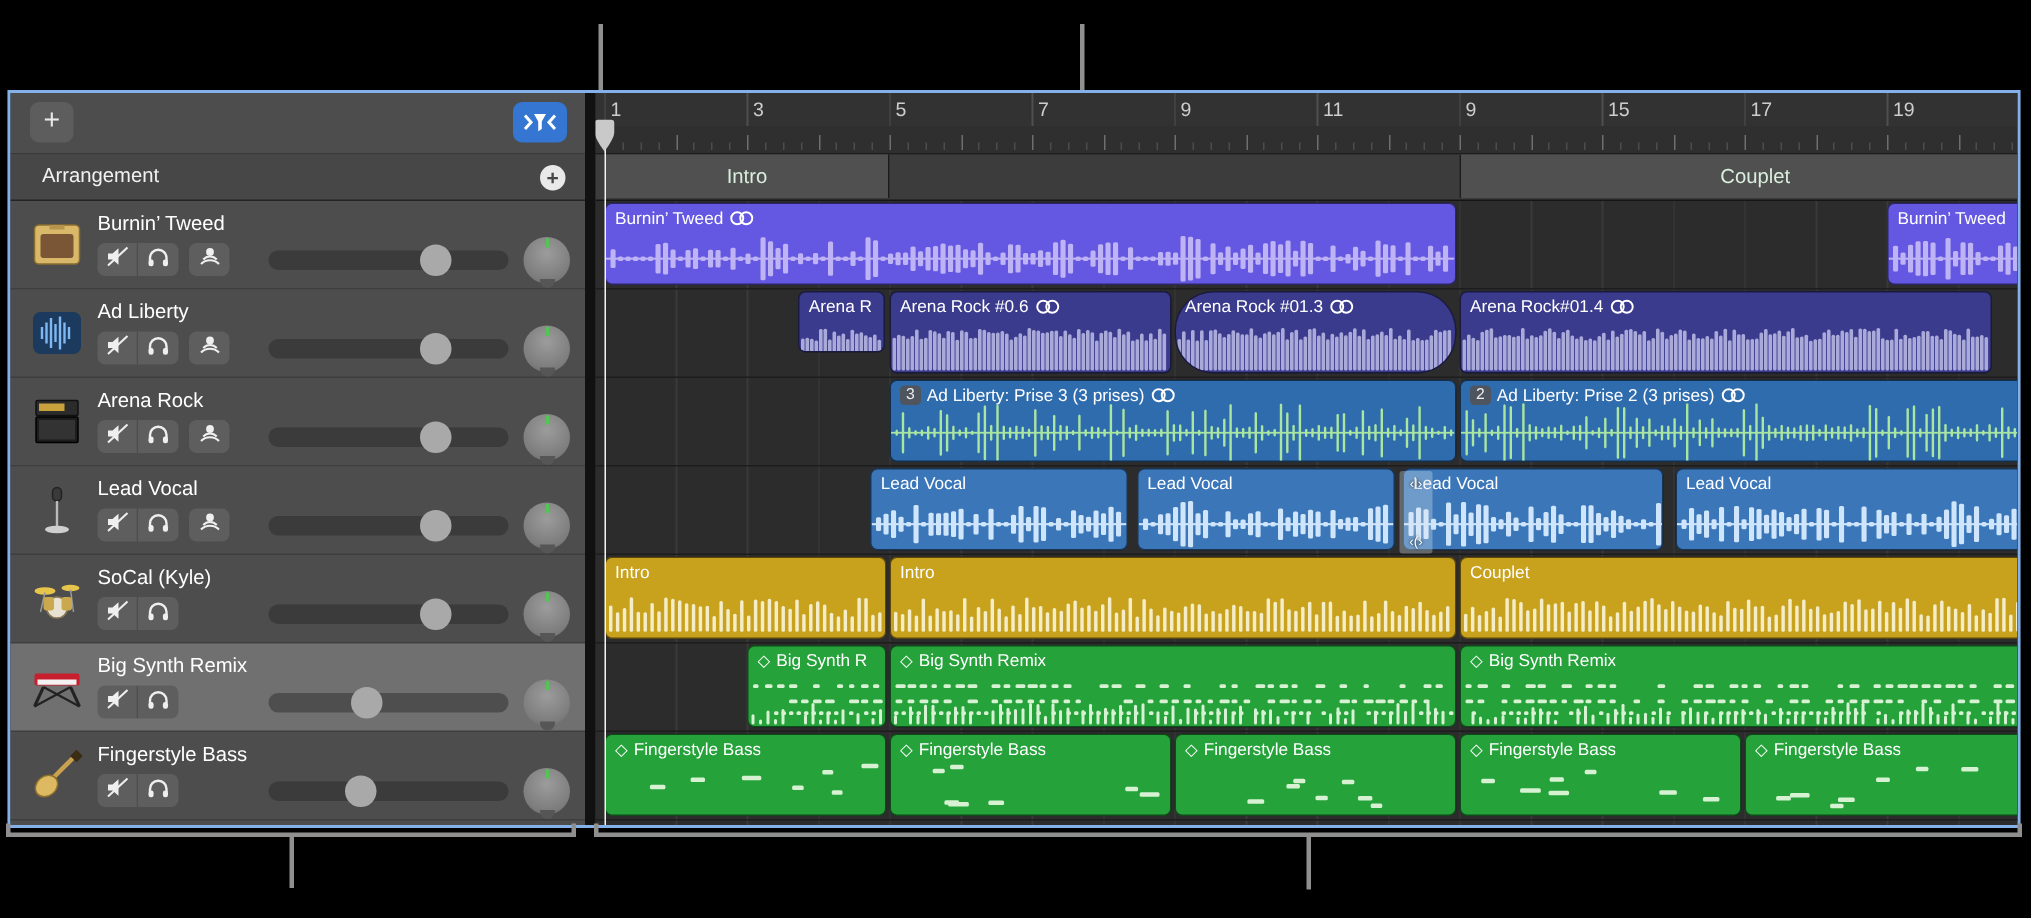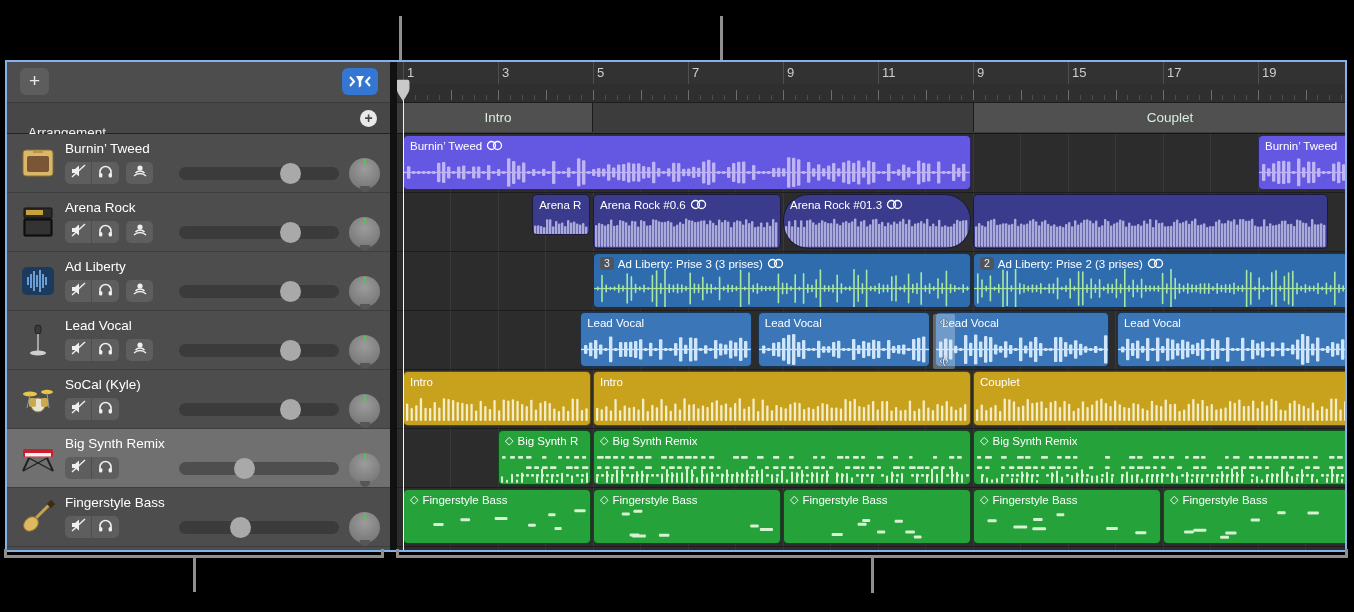--- a/index.html
+++ b/index.html
@@ -16,21 +16,21 @@
     border:2.5px solid #84b1ea;background:#262626;display:flex;overflow:hidden;}
 
   
   .left-panel{width:383px;background:#4d4d4d;flex:none;display:flex;flex-direction:column;position:relative;}
   .left-top{height:41px;border-bottom:1px solid #3a3a3a;position:relative;flex:none;}
   .btn-add-track{position:absolute;left:13px;top:6px;width:29px;height:27px;background:#5d5d5d;border-radius:6px;
     color:#e8e8e8;font-size:19px;line-height:25px;text-align:center;}
   .btn-filter{position:absolute;right:12px;top:6px;width:36px;height:27px;background:#3576d2;border-radius:6px;
     display:flex;align-items:center;justify-content:center;}
   .arr-header{height:31px;border-bottom:1px solid #242424;background:#474747;position:relative;flex:none;}
-  .arr-header .lbl{position:absolute;left:21px;top:22px;color:#f1f1f1;font-size:13.5px;}
+  .arr-header .lbl{position:absolute;left:21px;top:6px;color:#f1f1f1;font-size:13.5px;}
   .arr-plus{position:absolute;right:13px;top:7px;width:17px;height:17px;border-radius:50%;background:#e9e9e9;color:#474747;
     font-size:14px;line-height:16px;text-align:center;font-weight:bold;}
   .track-rows{flex:1;display:flex;flex-direction:column;}
   .trow{height:59px;flex:none;position:relative;background:#4d4d4d;border-bottom:1px solid #3e3e3e;}
   .trow.selected{background:#707070;}
   .ticon{position:absolute;left:11px;top:10px;width:40px;height:38px;display:flex;align-items:center;justify-content:center;}
   .tname{position:absolute;left:58px;top:7px;color:#fff;font-size:13.5px;white-space:nowrap;}
   .tbtns{position:absolute;left:58px;top:28px;display:flex;align-items:center;}
   .tbtn{width:27px;height:22px;background:#5e5e5e;display:flex;align-items:center;justify-content:center;}
   .tbtn.m{border-radius:5px 0 0 5px;border-right:1px solid #4d4d4d;}
@@ -138,27 +138,33 @@
               </div>
             </div>
             <div class="vslider">
               <div class="vthumb" style="left:100.97px"></div>
             </div>
             <div class="knob"></div>
           </div>
           <div class="trow">
             <div class="ticon">
               <svg width="34" height="34" viewBox="0 0 34 34">
-                <rect x="3" y="3" width="28" height="10" rx="1" fill="#2b2b2b" stroke="#111"></rect>
-                <rect x="5" y="5" width="17" height="5" fill="#c8a13c"></rect>
-                <rect x="3" y="14" width="28" height="17" rx="1" fill="#1d1d1d" stroke="#000"></rect>
-                <rect x="5" y="16" width="24" height="13" fill="#333"></rect>
+                <rect x="1" y="3" width="32" height="28" rx="5" fill="#1b3a5e"></rect>
+                <g stroke="#7fb8f2" stroke-width="1.6">
+                  <line x1="7" y1="13" x2="7" y2="21"></line>
+                  <line x1="10" y1="10" x2="10" y2="24"></line>
+                  <line x1="13" y1="7" x2="13" y2="27"></line>
+                  <line x1="16" y1="11" x2="16" y2="23"></line>
+                  <line x1="19" y1="6" x2="19" y2="28"></line>
+                  <line x1="22" y1="10" x2="22" y2="24"></line>
+                  <line x1="25" y1="13" x2="25" y2="21"></line>
+                </g>
               </svg>
             </div>
-            <div class="tname">Arena Rock</div>
+            <div class="tname">Ad Liberty</div>
             <div class="tbtns">
               <div class="tbtn m">
                 <span><svg width="17" height="14" viewBox="0 0 17 14">
                     <path d="M2 5 H5 L9 1.5 V12.5 L5 9 H2 Z" fill="#efefef"></path>
                     <line x1="2" y1="13" x2="15" y2="1" stroke="#efefef" stroke-width="1.4"></line>
                   </svg></span>
               </div>
               <div class="tbtn s">
                 <span><svg width="15" height="14" viewBox="0 0 15 14">
                     <path d="M2 10 V8 a5.5 5.5 0 0 1 11 0 V10" fill="none" stroke="#efefef" stroke-width="1.6"></path>
@@ -175,33 +181,27 @@
               </div>
             </div>
             <div class="vslider">
               <div class="vthumb" style="left:100.97px"></div>
             </div>
             <div class="knob"></div>
           </div>
           <div class="trow">
             <div class="ticon">
               <svg width="34" height="34" viewBox="0 0 34 34">
-                <rect x="1" y="3" width="32" height="28" rx="5" fill="#1b3a5e"></rect>
-                <g stroke="#7fb8f2" stroke-width="1.6">
-                  <line x1="7" y1="13" x2="7" y2="21"></line>
-                  <line x1="10" y1="10" x2="10" y2="24"></line>
-                  <line x1="13" y1="7" x2="13" y2="27"></line>
-                  <line x1="16" y1="11" x2="16" y2="23"></line>
-                  <line x1="19" y1="6" x2="19" y2="28"></line>
-                  <line x1="22" y1="10" x2="22" y2="24"></line>
-                  <line x1="25" y1="13" x2="25" y2="21"></line>
-                </g>
+                <rect x="3" y="3" width="28" height="10" rx="1" fill="#2b2b2b" stroke="#111"></rect>
+                <rect x="5" y="5" width="17" height="5" fill="#c8a13c"></rect>
+                <rect x="3" y="14" width="28" height="17" rx="1" fill="#1d1d1d" stroke="#000"></rect>
+                <rect x="5" y="16" width="24" height="13" fill="#333"></rect>
               </svg>
             </div>
-            <div class="tname">Ad Liberty</div>
+            <div class="tname">Arena Rock</div>
             <div class="tbtns">
               <div class="tbtn m">
                 <span><svg width="17" height="14" viewBox="0 0 17 14">
                     <path d="M2 5 H5 L9 1.5 V12.5 L5 9 H2 Z" fill="#efefef"></path>
                     <line x1="2" y1="13" x2="15" y2="1" stroke="#efefef" stroke-width="1.4"></line>
                   </svg></span>
               </div>
               <div class="tbtn s">
                 <span><svg width="15" height="14" viewBox="0 0 15 14">
                     <path d="M2 10 V8 a5.5 5.5 0 0 1 11 0 V10" fill="none" stroke="#efefef" stroke-width="1.6"></path>
@@ -783,20 +783,27 @@
                 <rect x="163.0" y="16.6" width="2.4" height="20.4" rx="1" fill="#a9a9da"></rect>
                 <rect x="166.0" y="16.3" width="2.4" height="20.7" rx="1" fill="#a9a9da"></rect>
                 <rect x="169.0" y="13.5" width="2.4" height="23.5" rx="1" fill="#a9a9da"></rect>
                 <rect x="172.0" y="9.8" width="2.4" height="27.2" rx="1" fill="#a9a9da"></rect>
                 <rect x="175.0" y="11.1" width="2.4" height="25.9" rx="1" fill="#a9a9da"></rect>
                 <rect x="178.0" y="10.2" width="2.4" height="26.8" rx="1" fill="#a9a9da"></rect>
                 <rect x="181.0" y="10.0" width="2.4" height="27.0" rx="1" fill="#a9a9da"></rect>
               </svg></div>
           </div>
           <div class="region" style="left: 576px; top: 60px; width: 354.7px; height: 55px; background: rgb(59, 59, 141);">
+            <div class="rlabel">
+              <span style="overflow:hidden;white-space:nowrap">Arena Rock#01.4</span>
+              <svg width="17" height="11" viewBox="0 0 17 11" style="flex:none">
+                <circle cx="5.5" cy="5.5" r="4" fill="none" stroke="#fff" stroke-width="1.3"></circle>
+                <circle cx="11.5" cy="5.5" r="4" fill="none" stroke="#fff" stroke-width="1.3"></circle>
+              </svg>
+            </div>
             <div class="rwave"><svg width="352.69999999999993" height="39" viewBox="0 0 352.69999999999993 39" preserveAspectRatio="none">
                 <rect x="1.0" y="16.3" width="2.4" height="20.7" rx="1" fill="#a9a9da"></rect>
                 <rect x="4.0" y="13.0" width="2.4" height="24.0" rx="1" fill="#a9a9da"></rect>
                 <rect x="7.0" y="15.2" width="2.4" height="21.8" rx="1" fill="#a9a9da"></rect>
                 <rect x="10.0" y="16.6" width="2.4" height="20.4" rx="1" fill="#a9a9da"></rect>
                 <rect x="13.0" y="11.1" width="2.4" height="25.9" rx="1" fill="#a9a9da"></rect>
                 <rect x="16.0" y="9.8" width="2.4" height="27.2" rx="1" fill="#a9a9da"></rect>
                 <rect x="19.0" y="8.8" width="2.4" height="28.2" rx="1" fill="#a9a9da"></rect>
                 <rect x="22.0" y="14.8" width="2.4" height="22.2" rx="1" fill="#a9a9da"></rect>
                 <rect x="25.0" y="14.2" width="2.4" height="22.8" rx="1" fill="#a9a9da"></rect>

